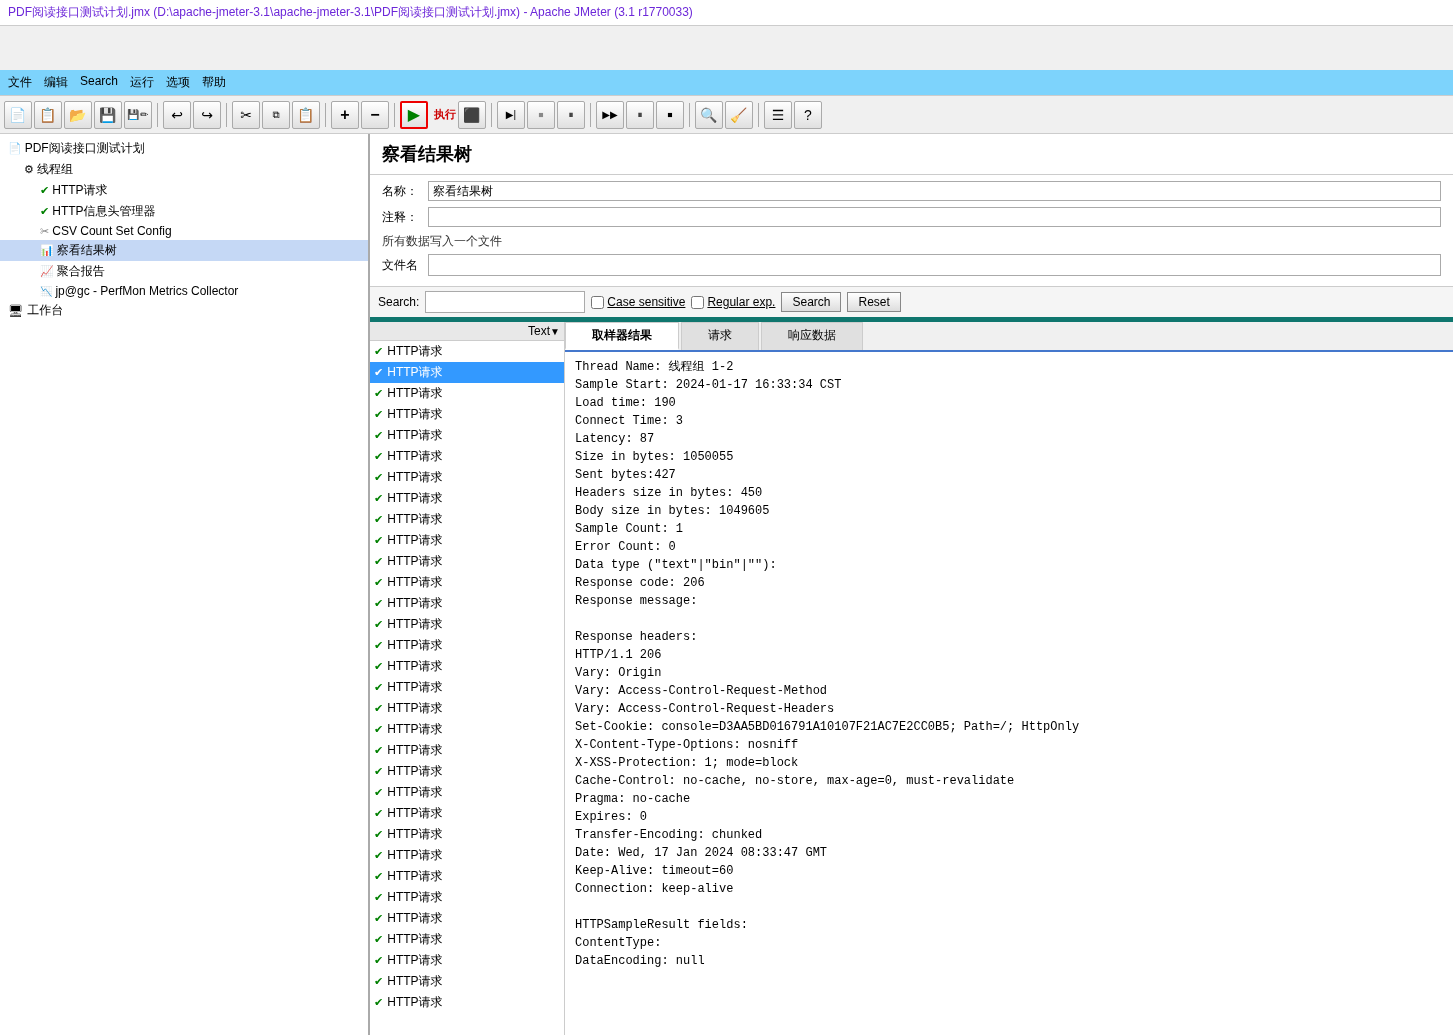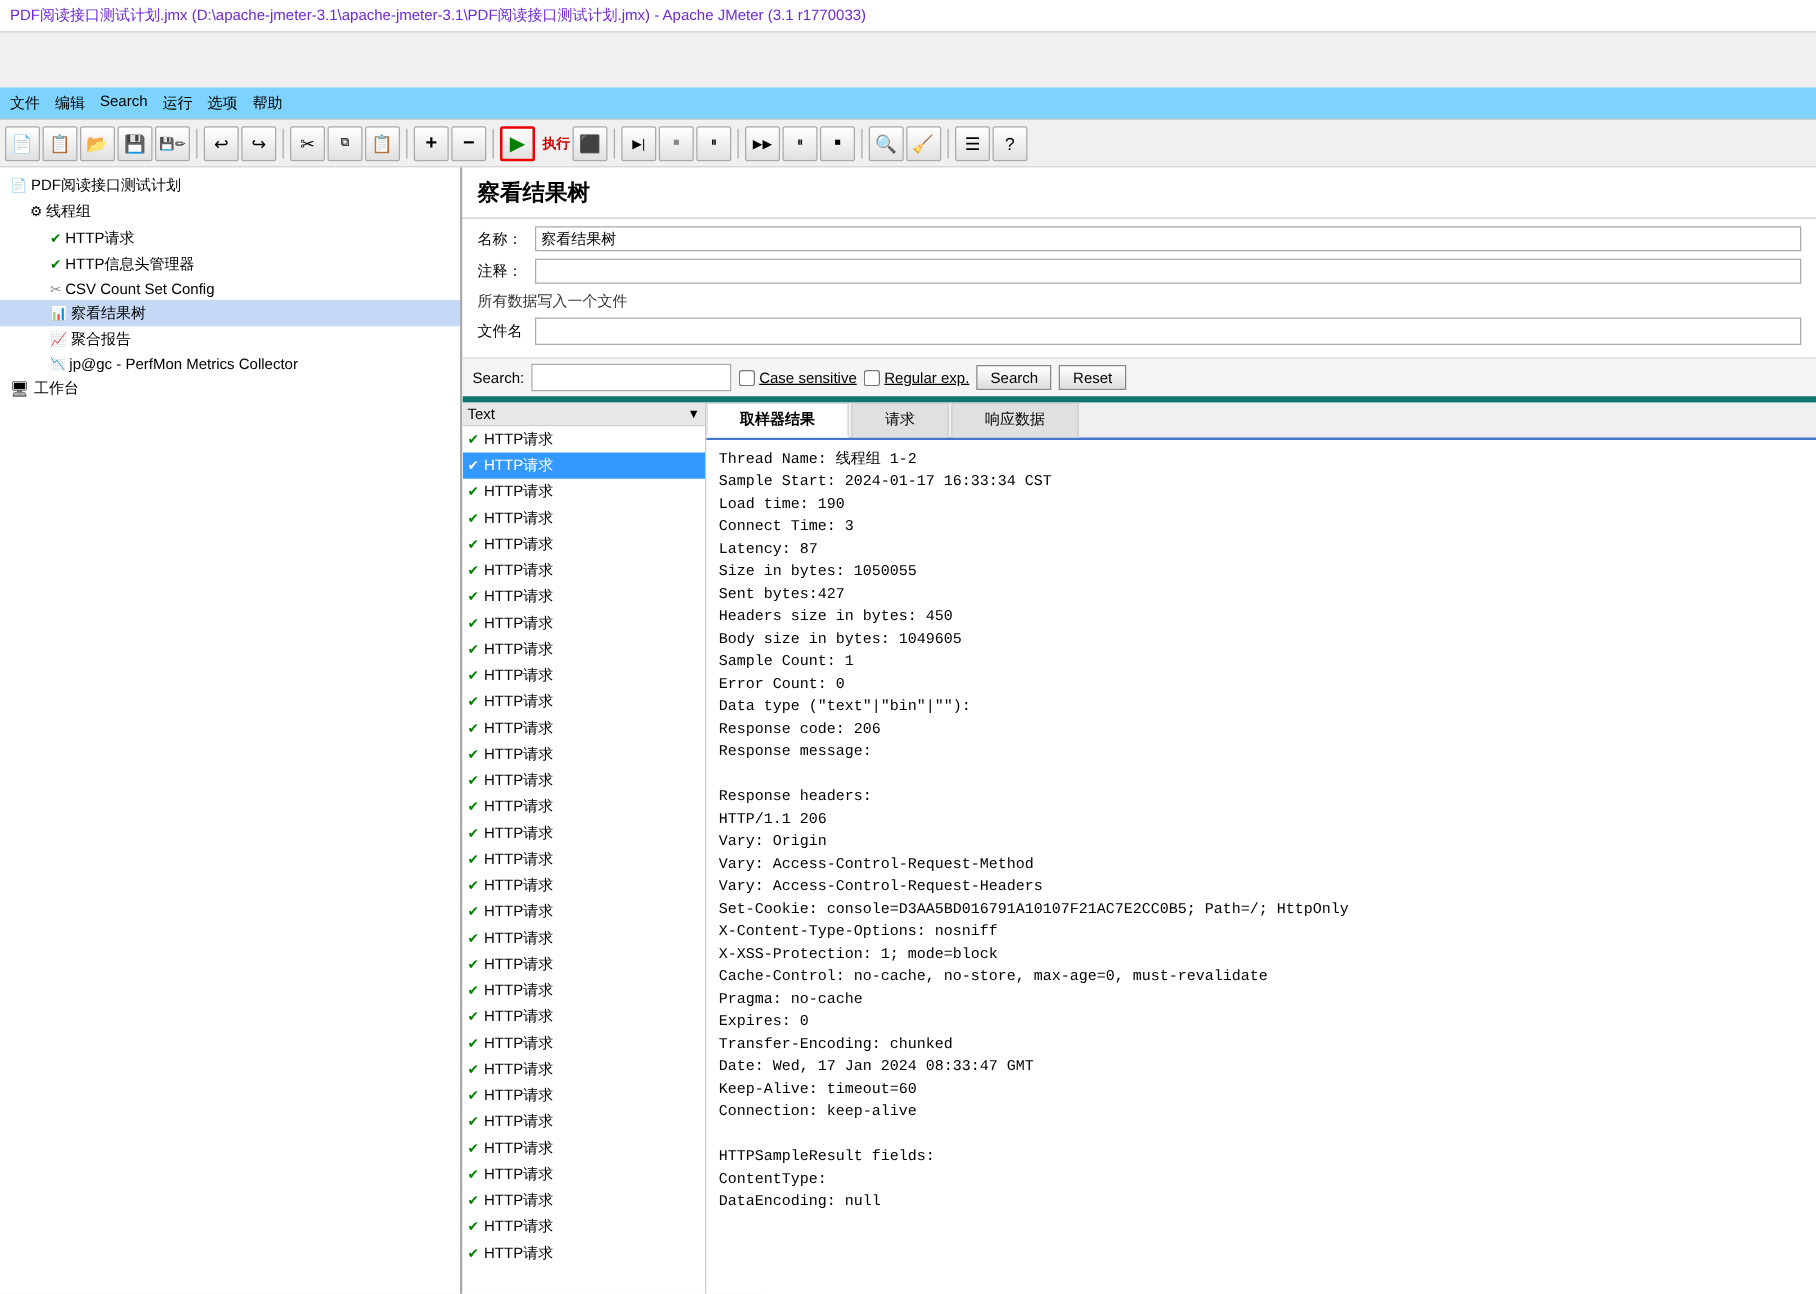--- a/index.html
+++ b/index.html
@@ -52,21 +52,21 @@
     .search-check input { margin: 0; }
     #search-btn { padding: 2px 10px; border: 1px solid #888; background: linear-gradient(to bottom, #fff, #ddd); cursor: pointer; font-size: 12px; }
     #reset-btn { padding: 2px 10px; border: 1px solid #888; background: linear-gradient(to bottom, #fff, #ddd); cursor: pointer; font-size: 12px; }
 
     
     #content-area { display: flex; flex: 1; overflow: hidden; }
 
     
     #tree-list { width: 195px; min-width: 195px; border-right: 1px solid #ccc; display: flex; flex-direction: column; }
     #tree-list-header { display: flex; align-items: center; background: #e8e8e8; border-bottom: 1px solid #ccc; padding: 2px 4px; }
-    #tree-list-label { font-size: 12px; flex: 1; }
+    #tree-list-label { font-size: 12px; flex: 1; text-align: right; }
     #tree-list-arrow { font-size: 10px; cursor: pointer; }
     #tree-list-body { flex: 1; overflow-y: auto; background: #fff; }
     .list-item { display: flex; align-items: center; padding: 2px 4px; font-size: 12px; cursor: pointer; white-space: nowrap; }
     .list-item.selected { background: #3399ff; color: #fff; }
     .list-item .check-icon { color: green; margin-right: 4px; font-size: 11px; }
     .list-item.selected .check-icon { color: #fff; }
     #scroll-auto-row { padding: 3px 4px; border-top: 1px solid #ccc; display: flex; align-items: center; gap: 4px; font-size: 12px; background: #f5f5f5; }
 
     
     #detail-panel { flex: 1; display: flex; flex-direction: column; overflow: hidden; }

